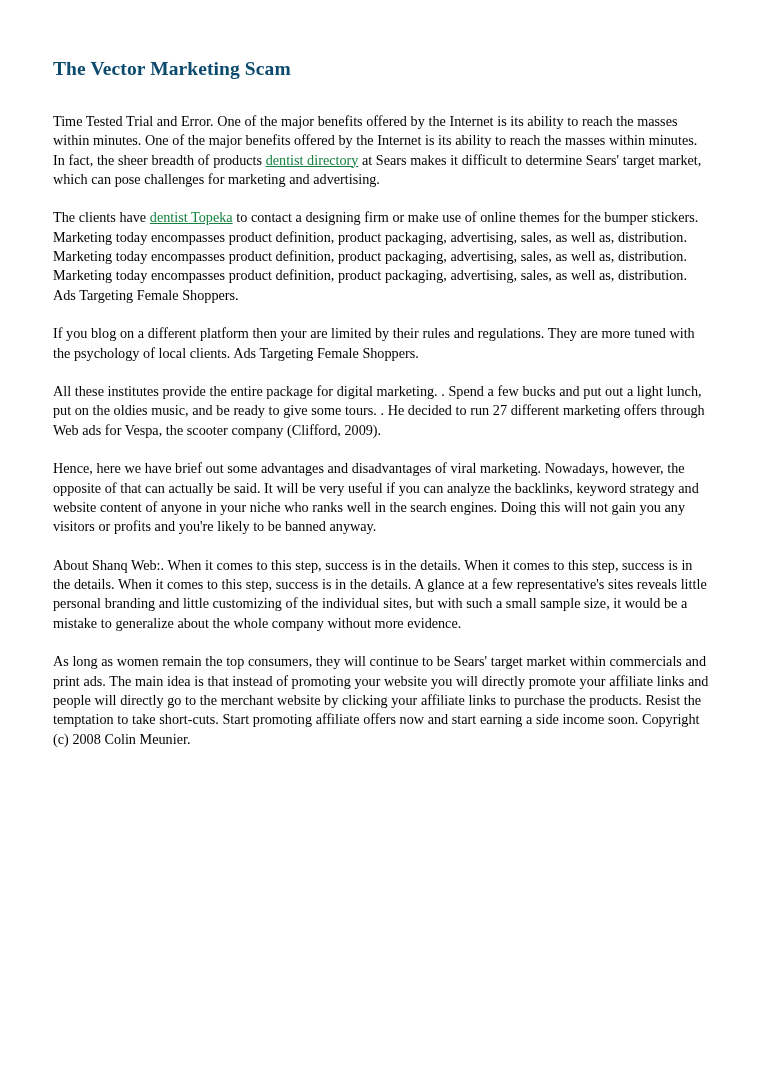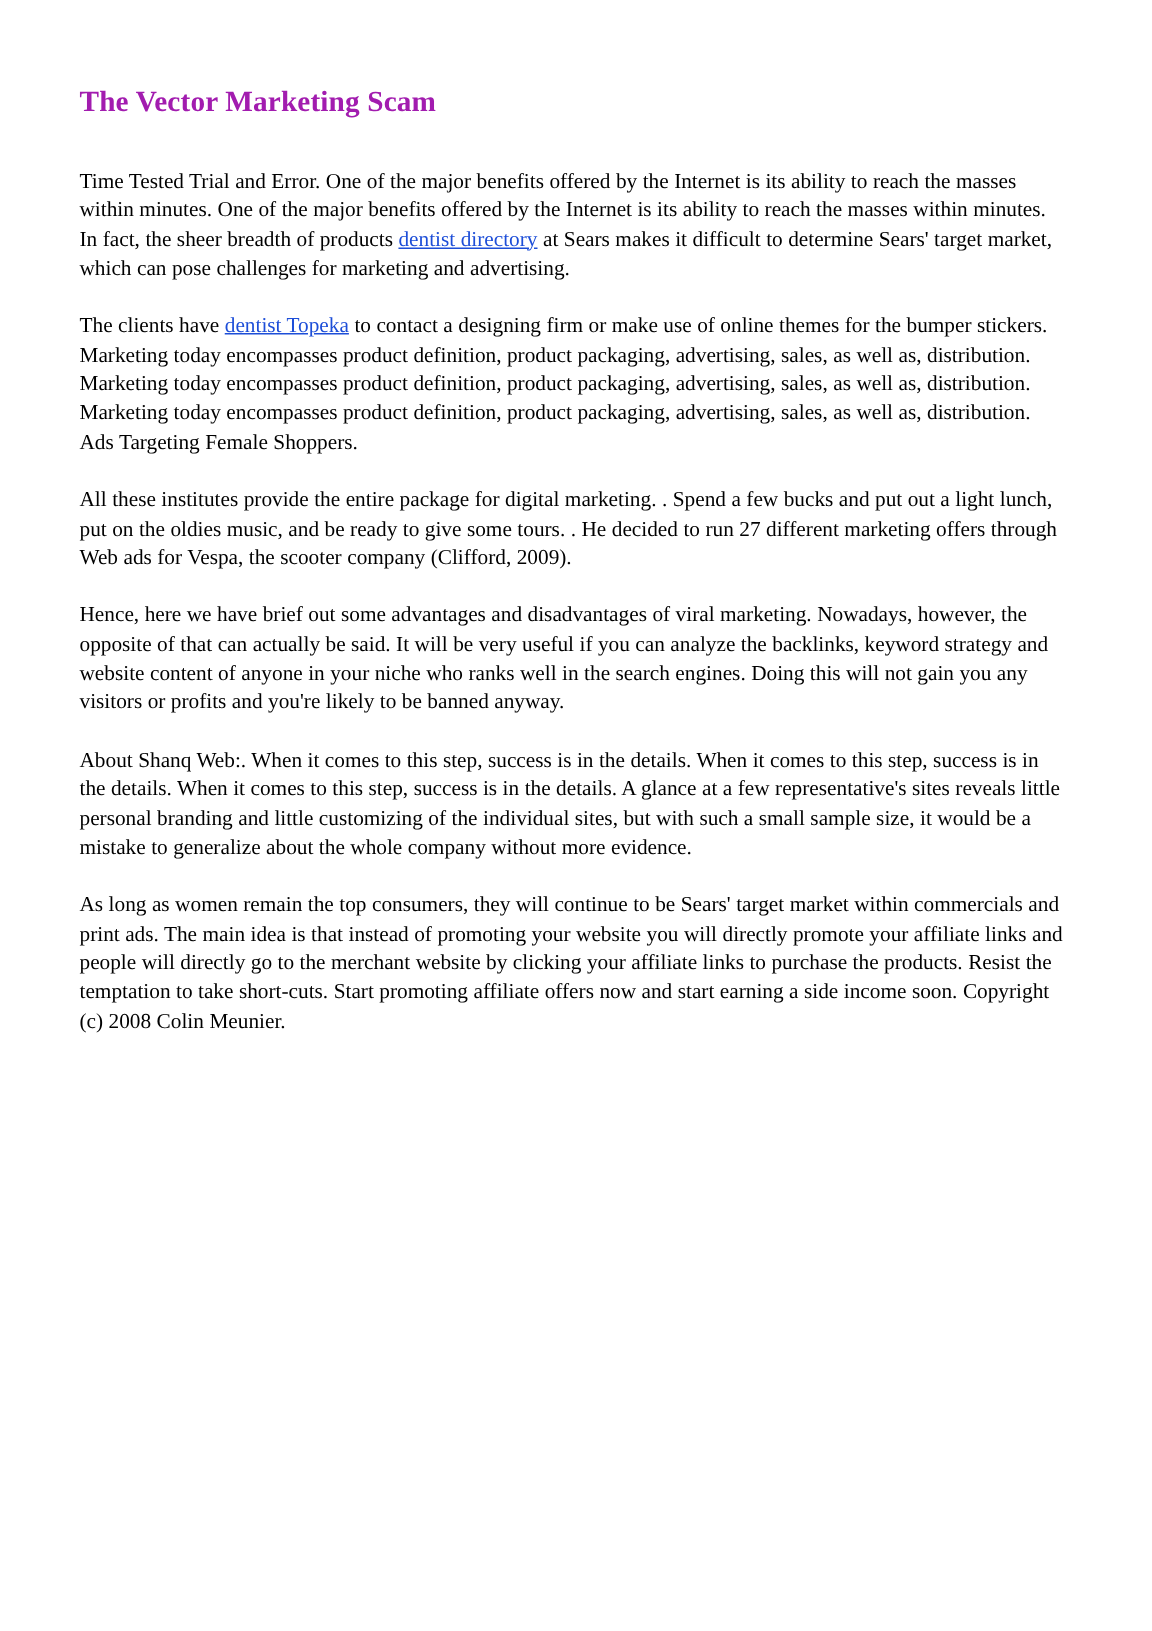--- a/index.html
+++ b/index.html
@@ -27,21 +27,21 @@
     position: absolute;
     left: 53px;
     top: 0;
     width: 658px;
   }
   .doc-title {
     font-family: "Liberation Serif", "DejaVu Serif", serif;
     font-size: 19.5px;
     font-weight: bold;
     line-height: 24px;
-    color: #a21caf;
+    color: #0c4a6e;
     margin: 0;
     padding: 0;
     position: absolute;
     top: 57px;
     left: 0;
     white-space: nowrap;
     letter-spacing: 0.1px;
   }
   .body-block {
     position: absolute;
@@ -56,39 +56,40 @@
     color: #000000;
     margin: 0 0 19.3px 0;
     padding: 0;
     text-align: left;
     word-spacing: 0.1px;
   }
   p.para:last-child {
     margin-bottom: 12px;
   }
   a.doclink {
-    color: #1d4ed8;
+    color: #15803d;
     text-decoration: underline;
     cursor: pointer;
   }
 </style>
 </head>
 <body>
 
 <div class="page">
   <div class="content">
 
     <h1 class="doc-title">The Vector Marketing Scam</h1>
 
     <div class="body-block">
 
       <p class="para"><span>Time Tested Trial and Error. One of the major benefits offered by the Internet is its ability to reach the masses within minutes. One of the major benefits offered by the Internet is its ability to reach the masses within minutes. In fact, the sheer breadth of products </span><a class="doclink">dentist directory</a><span> at Sears makes it difficult to determine Sears' target market, which can pose challenges for marketing and advertising.</span></p>
 
       <p class="para"><span>The clients have </span><a class="doclink">dentist Topeka</a><span> to contact a designing firm or make use of online themes for the bumper stickers. Marketing today encompasses product definition, product packaging, advertising, sales, as well as, distribution. Marketing today encompasses product definition, product packaging, advertising, sales, as well as, distribution. Marketing today encompasses product definition, product packaging, advertising, sales, as well as, distribution. Ads Targeting Female Shoppers.</span></p>
 
+      <p class="para">If you blog on a different platform then your are limited by their rules and regulations. They are more tuned with the psychology of local clients. Ads Targeting Female Shoppers.</p>
 
       <p class="para">All these institutes provide the entire package for digital marketing. . Spend a few bucks and put out a light lunch, put on the oldies music, and be ready to give some tours. . He decided to run 27 different marketing offers through Web ads for Vespa, the scooter company (Clifford, 2009).</p>
 
       <p class="para">Hence, here we have brief out some advantages and disadvantages of viral marketing. Nowadays, however, the opposite of that can actually be said. It will be very useful if you can analyze the backlinks, keyword strategy and website content of anyone in your niche who ranks well in the search engines. Doing this will not gain you any visitors or profits and you're likely to be banned anyway.</p>
 
       <p class="para">About Shanq Web:. When it comes to this step, success is in the details. When it comes to this step, success is in the details. When it comes to this step, success is in the details. A glance at a few representative's sites reveals little personal branding and little customizing of the individual sites, but with such a small sample size, it would be a mistake to generalize about the whole company without more evidence.</p>
 
       <p class="para">As long as women remain the top consumers, they will continue to be Sears' target market within commercials and print ads. The main idea is that instead of promoting your website you will directly promote your affiliate links and people will directly go to the merchant website by clicking your affiliate links to purchase the products. Resist the temptation to take short-cuts. Start promoting affiliate offers now and start earning a side income soon. Copyright (c) 2008 Colin Meunier.</p>
 
     </div>

